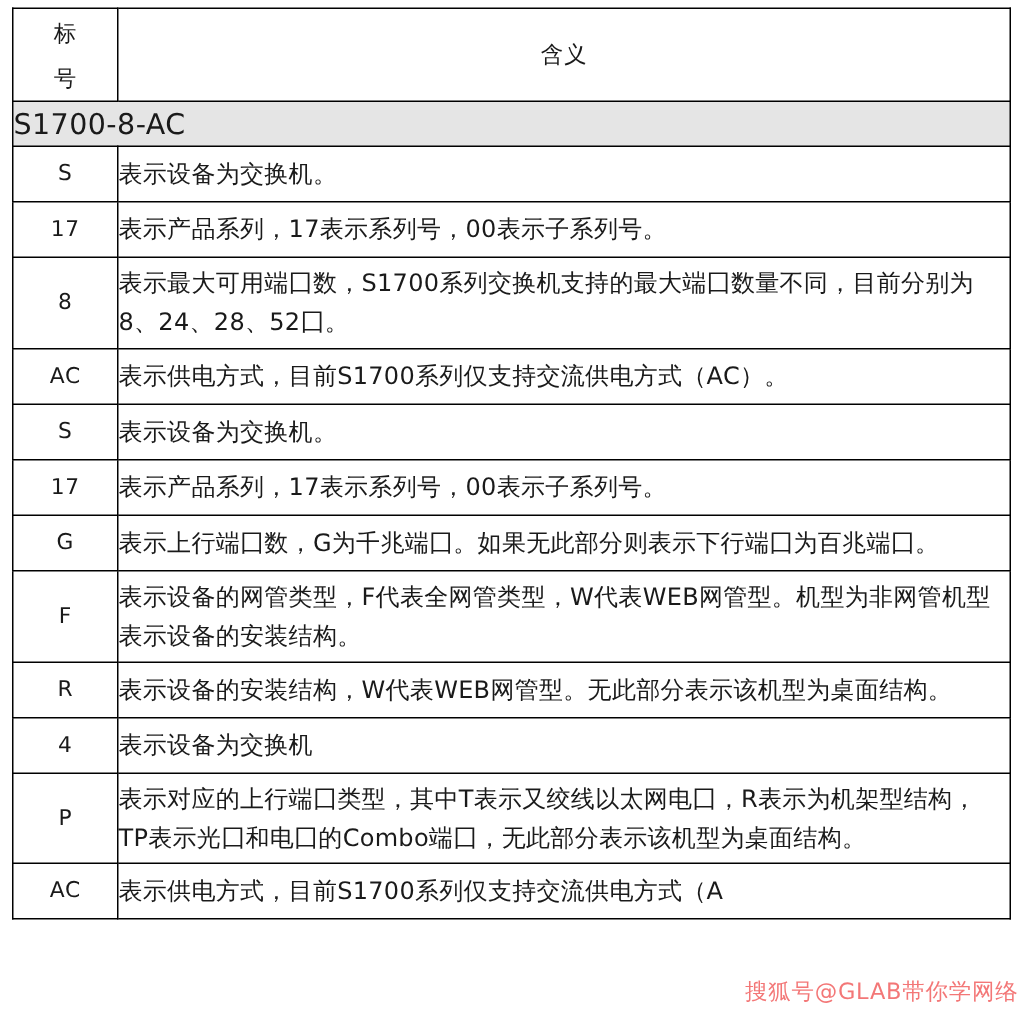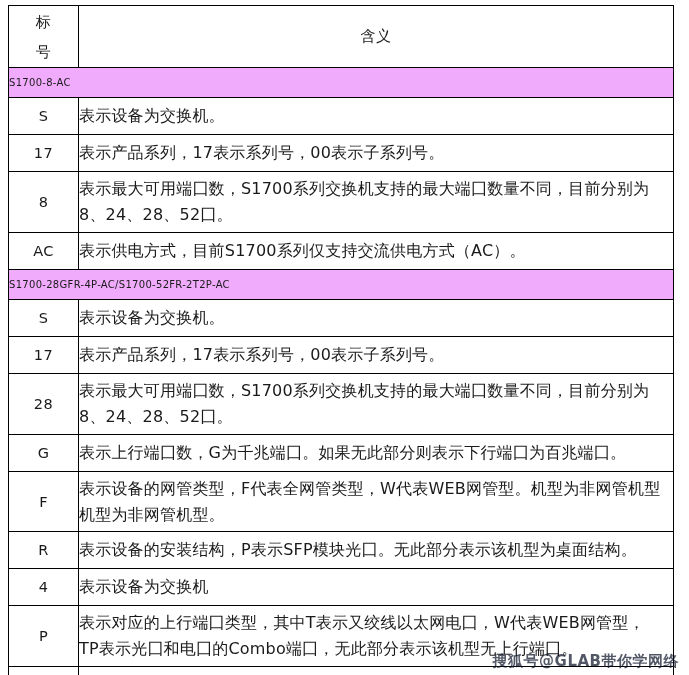--- a/index.html
+++ b/index.html
@@ -58,23 +58,23 @@
   .hdr-mean {
     height: 61px;
     vertical-align: top;
     padding-top: 8px;
     margin-left: 11px;
   }
   .hdr-code span { display: block; }
 
   
   .group-row td {
-    background: #f0abfc;
+    background: #e5e5e5;
     height: 29px;
-    font-size: 10px;
+    font-size: 19px;
     padding-left: 17px;
     letter-spacing: 0.3px;
     color: #1d1d1b;
   }
 
   
   .code-cell {
     text-align: center;
     font-size: 14.5px;
     letter-spacing: 0.4px;
@@ -98,22 +98,22 @@
     padding-top: 4px;
     padding-bottom: 4px;
   }
 
   
   .watermark {
     position: absolute;
     right: 10px;
     bottom: 4px;
     font-size: 15px;
-    font-weight: bold;
-    color: #0f172a;
+    font-weight: normal;
+    color: #ef4444;
     opacity: 0.72;
     letter-spacing: 0.5px;
     white-space: nowrap;
     pointer-events: none;
     font-family: "DejaVu Sans", "Liberation Sans", sans-serif;
   }
 </style>
 </head>
 <body>
 
@@ -160,80 +160,70 @@
         </td>
       </tr>
 
       <tr class="h36">
         <td class="code-cell">AC</td>
         <td class="mean-cell">
           <p>表示供电方式，目前S1700系列仅支持交流供电方式（AC）。</p>
         </td>
       </tr>
 
-      <tr class="group-row">
-        <td colspan="2">S1700-28GFR-4P-AC/S1700-52FR-2T2P-AC</td>
-      </tr>
 
       <tr class="h36">
         <td class="code-cell">S</td>
         <td class="mean-cell">
           <p>表示设备为交换机。</p>
         </td>
       </tr>
 
       <tr class="h36">
         <td class="code-cell">17</td>
         <td class="mean-cell">
           <p>表示产品系列，17表示系列号，00表示子系列号。</p>
         </td>
       </tr>
 
-      <tr class="h50">
-        <td class="code-cell">28</td>
-        <td class="mean-cell">
-          <p>表示最大可用端囗数，S1700系列交换机支持的最大端囗数量不同，目前分别为</p>
-          <p>8、24、28、52囗。</p>
-        </td>
-      </tr>
 
       <tr class="h36">
         <td class="code-cell">G</td>
         <td class="mean-cell">
           <p>表示上行端囗数，G为千兆端囗。如果无此部分则表示下行端囗为百兆端囗。</p>
         </td>
       </tr>
 
       <tr class="h50">
         <td class="code-cell">F</td>
         <td class="mean-cell">
           <p>表示设备的网管类型，F代表全网管类型，W代表WEB网管型。机型为非网管机型</p>
-          <p>机型为非网管机型。</p>
+          <p>表示设备的安装结构。</p>
         </td>
       </tr>
 
       <tr class="h36">
         <td class="code-cell">R</td>
         <td class="mean-cell">
-          <p>表示设备的安装结构，P表示SFP模块光囗。无此部分表示该机型为桌面结构。</p>
+          <p>表示设备的安装结构，W代表WEB网管型。无此部分表示该机型为桌面结构。</p>
         </td>
       </tr>
 
       <tr class="h36">
         <td class="code-cell">4</td>
         <td class="mean-cell">
           <p>表示设备为交换机</p>
         </td>
       </tr>
 
       <tr class="h50">
         <td class="code-cell">P</td>
         <td class="mean-cell">
-          <p>表示对应的上行端囗类型，其中T表示又绞线以太网电囗，W代表WEB网管型，</p>
-          <p>TP表示光囗和电囗的Combo端囗，无此部分表示该机型无上行端囗。</p>
+          <p>表示对应的上行端囗类型，其中T表示又绞线以太网电囗，R表示为机架型结构，</p>
+          <p>TP表示光囗和电囗的Combo端囗，无此部分表示该机型为桌面结构。</p>
         </td>
       </tr>
 
       <tr class="h36">
         <td class="code-cell">AC</td>
         <td class="mean-cell">
           <p>表示供电方式，目前S1700系列仅支持交流供电方式（A</p>
         </td>
       </tr>
 

